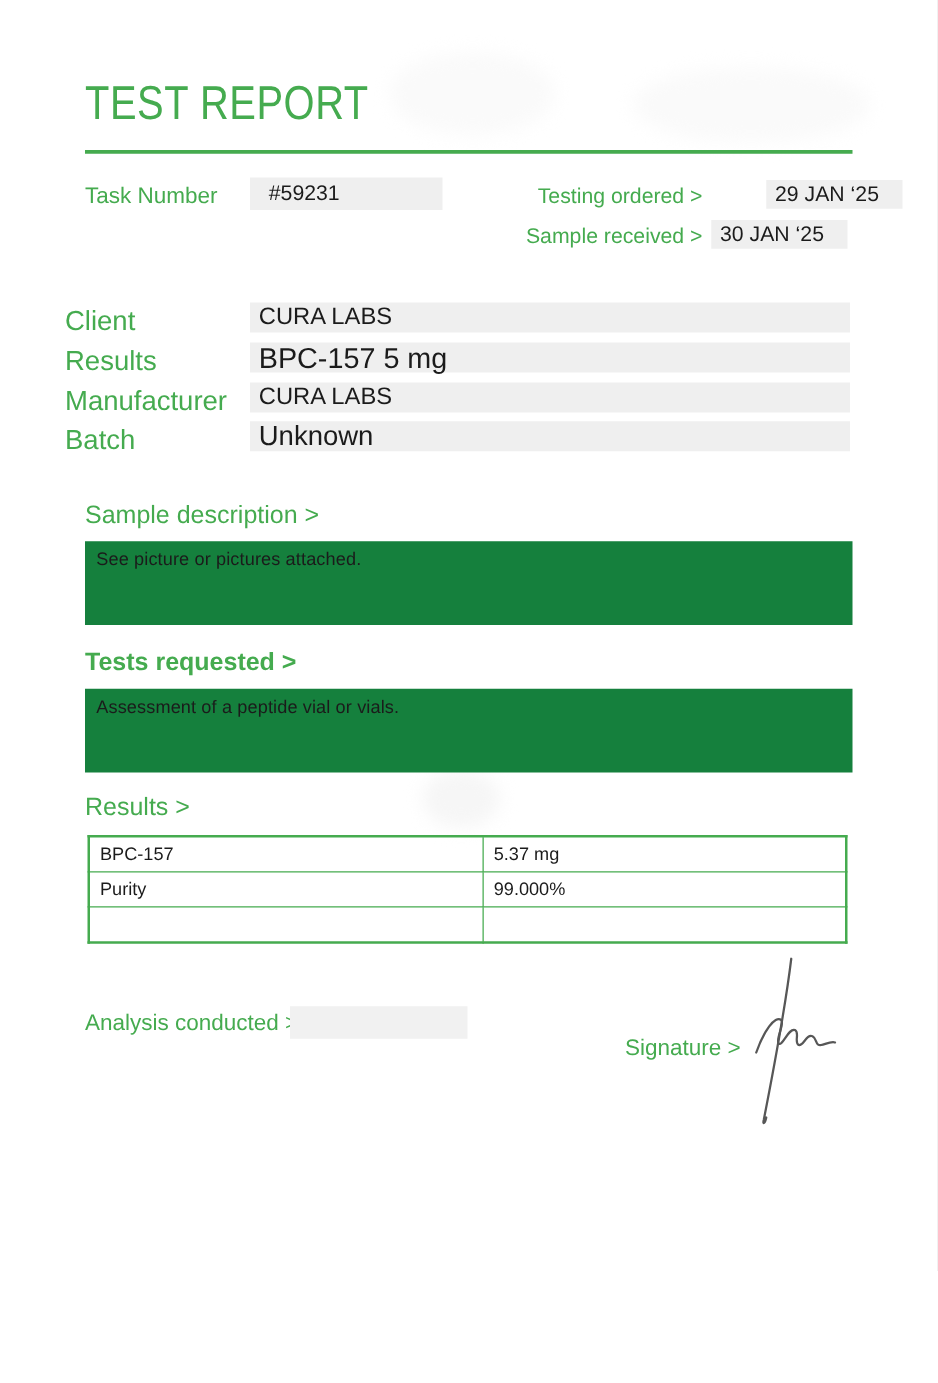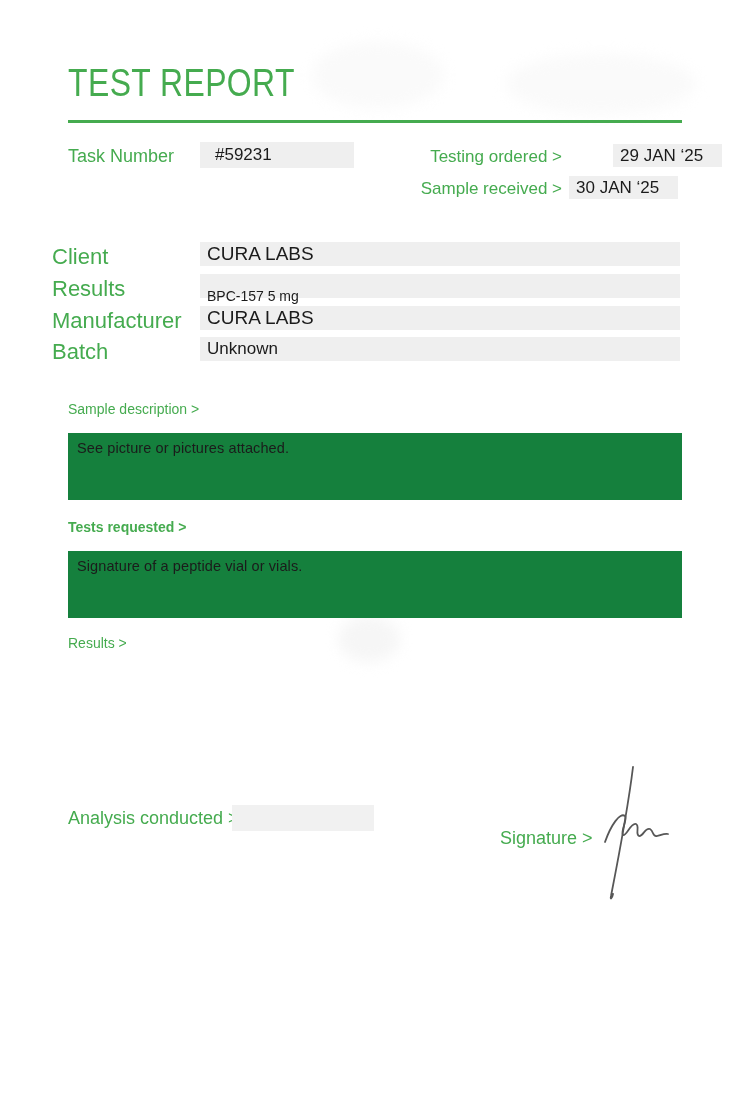--- a/index.html
+++ b/index.html
@@ -41,25 +41,25 @@
   .date-field .fval{font-size:17px; line-height:23px; padding-left:7px; display:block; white-space:nowrap;}
 
   
   .info-row{position:absolute; left:0; width:750px; height:26px;}
   .info-row .glabel{position:absolute; left:52px; top:2px; font-size:22px;}
   .info-row .gfield{
     position:absolute; left:200px; top:0; width:480px; height:24px;
     background:var(--field);
   }
   .info-row .fval{display:block; font-size:19px; line-height:24px; padding-left:7px; white-space:nowrap;}
-  .row-sample .fval{font-size:14px;margin-top:10px;}
-  .row-batch  .fval{font-size:17px;}
+  .row-sample .fval{font-size:23px;}
+  .row-batch  .fval{font-size:22px;}
 
   
-  .sec-label{position:absolute; left:68px; font-size:14px;}
+  .sec-label{position:absolute; left:68px; font-size:20px;}
   .sec-desc{top:401px;} .sec-tests{top:519px;font-weight:bold;} .sec-results{top:635px;text-align:right;}
   .text-box{
     position:absolute; left:68px; width:614px; height:67px; background:#15803d;
   }
   .box-desc{top:433px;} .box-tests{top:551px;}
   .text-box .btext{display:block; padding:7px 0 0 9px; font-size:14.5px; letter-spacing:.1px;}
 
   
   .results-table{
     position:absolute; left:70px; top:668px; width:608px;
@@ -132,24 +132,40 @@
     </div>
   </div>
 
   <span class="glabel sec-label sec-desc">Sample description &gt;</span>
   <div class="text-box box-desc">
     <span class="btext">See picture or pictures attached.</span>
   </div>
 
   <span class="glabel sec-label sec-tests">Tests requested &gt;</span>
   <div class="text-box box-tests">
-    <span class="btext">Signature of a peptide vial or vials.</span>
+    <span class="btext">Assessment of a peptide vial or vials.</span>
   </div>
 
   <span class="glabel sec-label sec-results">Results &gt;</span>
+  <table class="results-table">
+    <tbody>
+        <tr>
+      <td>BPC-157</td>
+      <td>5.37 mg</td>
+    </tr>
+    <tr>
+      <td>Purity</td>
+      <td>99.000%</td>
+    </tr>
+    <tr>
+      <td></td>
+      <td></td>
+    </tr>
+  </tbody>
+    </table>
 
   <span class="glabel analysis-label">Analysis conducted &gt;</span>
   <div class="analysis-field">
     <span class="fval"></span>
   </div>
   <span class="glabel sig-label">Signature &gt;</span>
 
   <svg class="sig-svg" width="84" height="142" viewBox="0 0 84 142">
     <g fill="none" stroke="#575757" stroke-width="1.8" stroke-linecap="round">
       <path d="M 41,5 C 37,38 28,88 19,134 C 18,138 20,137 21,132"></path>

